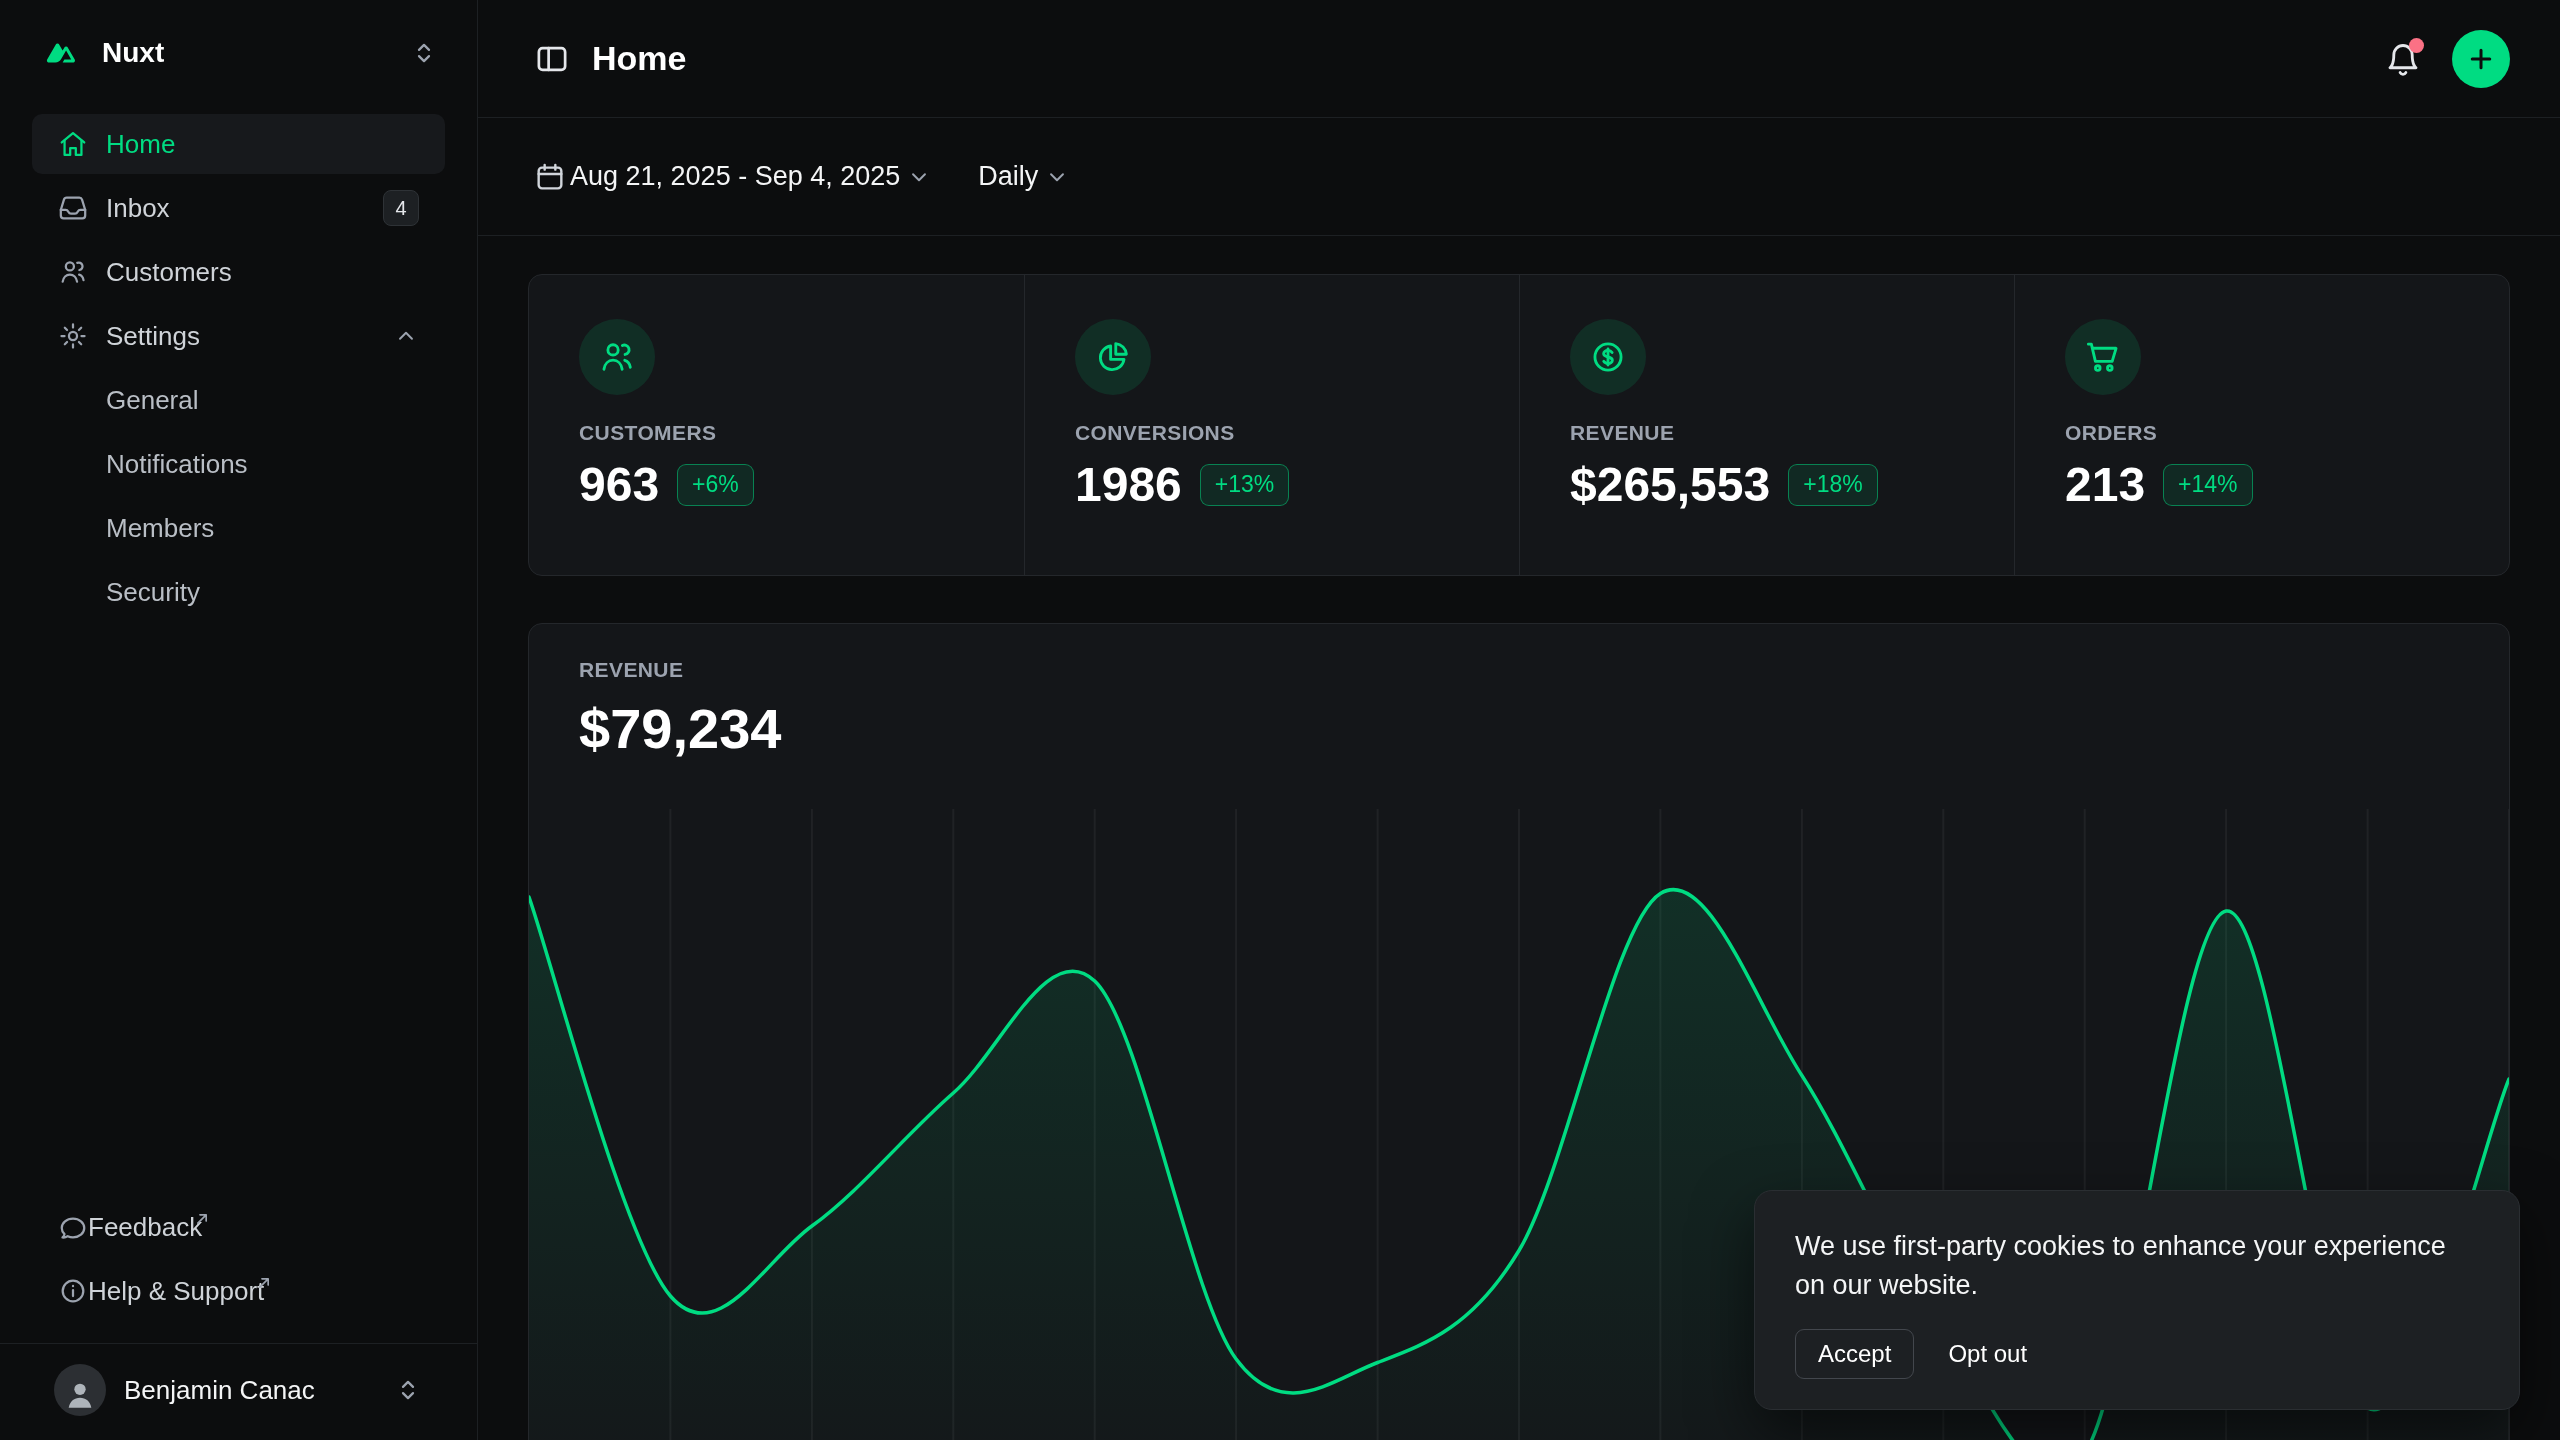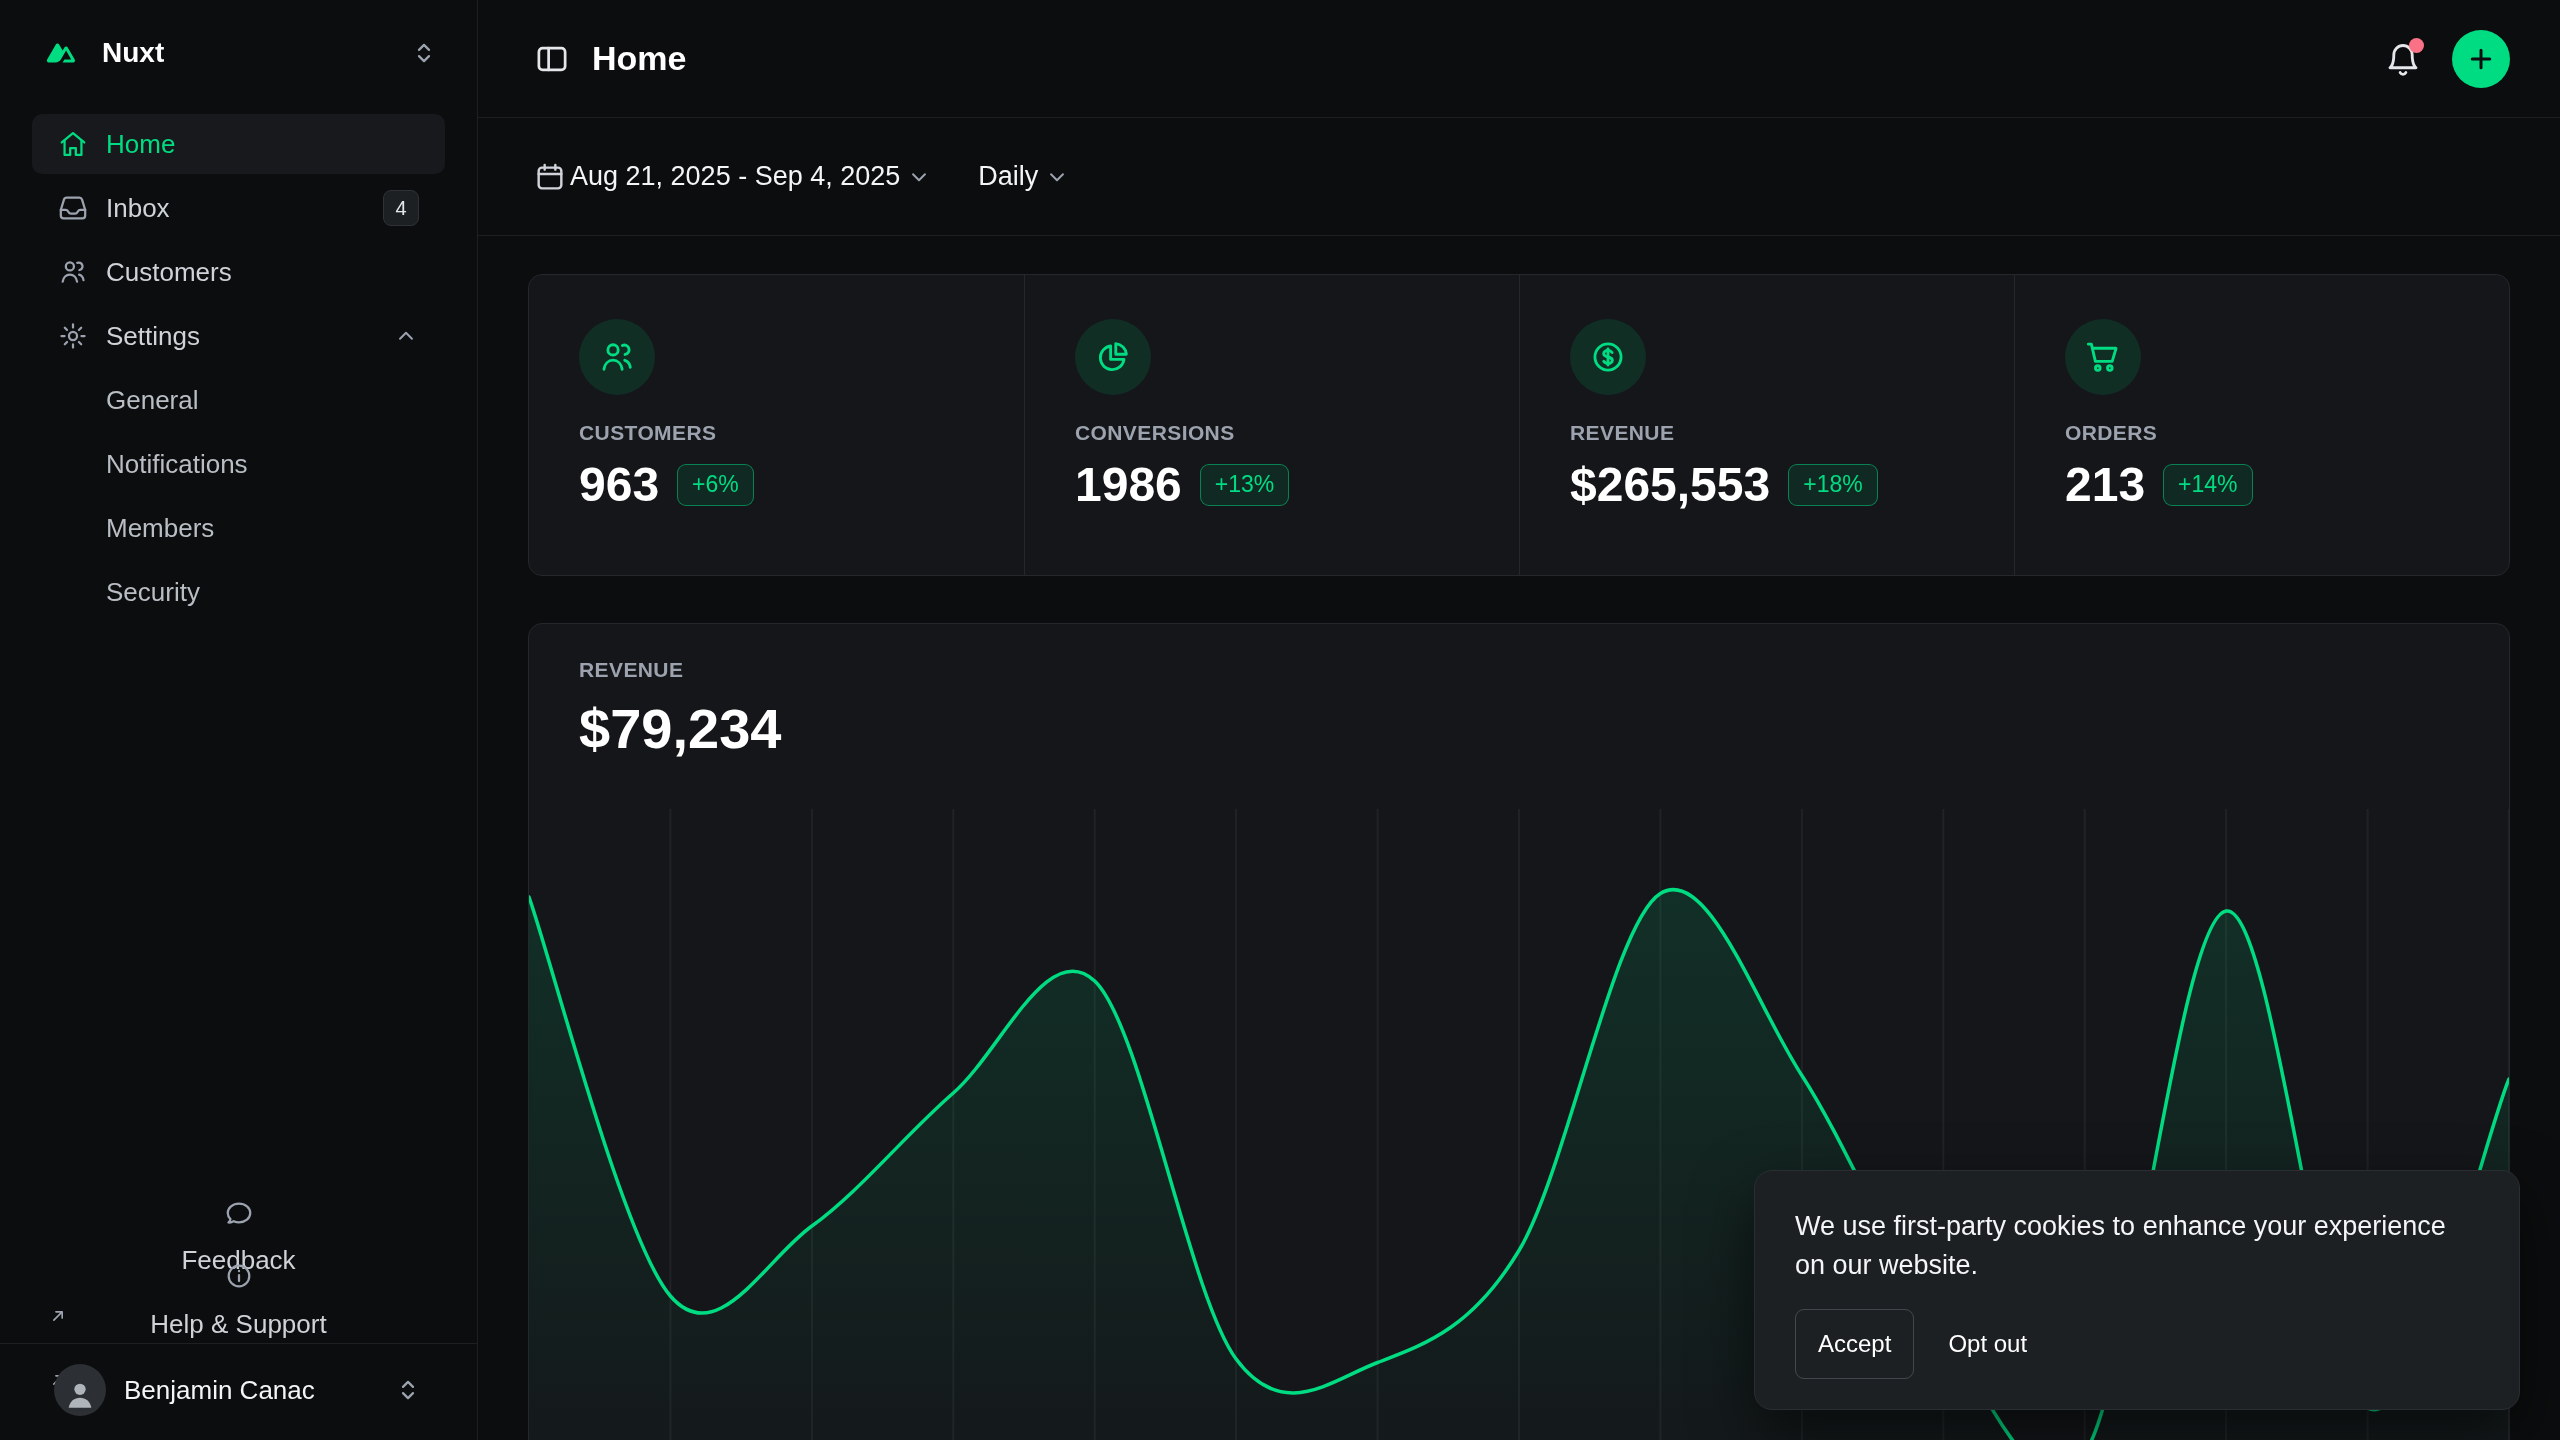--- a/index.html
+++ b/index.html
@@ -35,22 +35,22 @@
   .nav-icon { width:30px; height:30px; color:#9ca3af; }
   .nav-item.active .nav-icon { color:#00dc82; }
   .nav-badge { margin-left:auto; min-width:36px; height:36px; padding:0 10px; background:#1d2023;
                border:1px solid #2e3236; border-radius:8px; display:flex; align-items:center;
                justify-content:center; font-size:20px; color:#e5e7eb; font-weight:500; }
   .nav-caret { margin-left:auto; width:26px; height:26px; color:#9ca3af; }
   .nav-sub { display:flex; align-items:center; height:60px; padding-left:74px; border-radius:10px;
              color:#b9bec5; font-size:26px; font-weight:400; cursor:pointer; }
   .sidebar-spacer { flex:1; }
   .side-foot { padding-bottom:22px; display:flex; flex-direction:column; gap:4px; }
-  .foot-link { display:flex; align-items:center; gap:18px; height:60px; padding:0 26px;
-               color:#cfd3d8; font-size:26px; font-weight:500; cursor:pointer; border-radius:10px;flex-direction:column; }
+  .foot-link { display:flex; align-items:center; height:60px; padding:0 26px;
+               color:#cfd3d8; font-size:26px; font-weight:500; cursor:pointer; border-radius:10px; }
   .ext { width:20px; height:20px; color:#9ca3af; align-self:flex-start; margin:12px 0 0 -10px; }
   .user-sec { border-top:1px solid #1d2023; margin:0 -32px; padding:14px 32px 18px; }
   .user-row { display:flex; align-items:center; gap:18px; padding:6px 22px; border-radius:10px; cursor:pointer; }
   .avatar { width:52px; height:52px; border-radius:50%; background:#2c2f33; color:#aeb4ba;
             display:flex; align-items:center; justify-content:center; overflow:hidden; }
   .avatar svg { width:34px; height:34px; margin-top:10px; }
   .user-name { font-size:26px; font-weight:500; color:#f4f5f6; }
   .user-caret { margin-left:auto; width:30px; height:30px; color:#9ca3af; }
 
   
@@ -97,21 +97,21 @@
   .chart-wrap { margin-top:48px; height:700px; }
   .chart-wrap svg { display:block; width:100%; height:700px; }
 
   
   .cookie { position:fixed; right:40px; bottom:30px; width:766px; background:#1d2023;
             border:1px solid #2a2e32; border-radius:18px; padding:36px 40px 30px;
             box-shadow:0 24px 60px rgba(0,0,0,.55); z-index:20; }
   .cookie-text { font-size:27px; line-height:1.45; color:#f4f5f6; font-weight:500; }
   .cookie-actions { margin-top:24px; display:flex; align-items:center; gap:14px; }
   .btn-accept { font-size:24px; font-weight:500; color:#fff; background:transparent;
-                border:1px solid #43474d; border-radius:9px; padding:20px 22px; cursor:pointer;
+                border:1px solid #43474d; border-radius:9px; padding:10px 22px; cursor:pointer;
                 font-family:inherit; }
   .btn-optout { font-size:24px; font-weight:500; color:#fff; background:transparent; border:none;
                 padding:10px 20px; cursor:pointer; font-family:inherit; }
 </style>
 </head>
 <body>
 
 <div class="app">
 
   <aside class="sidebar">

